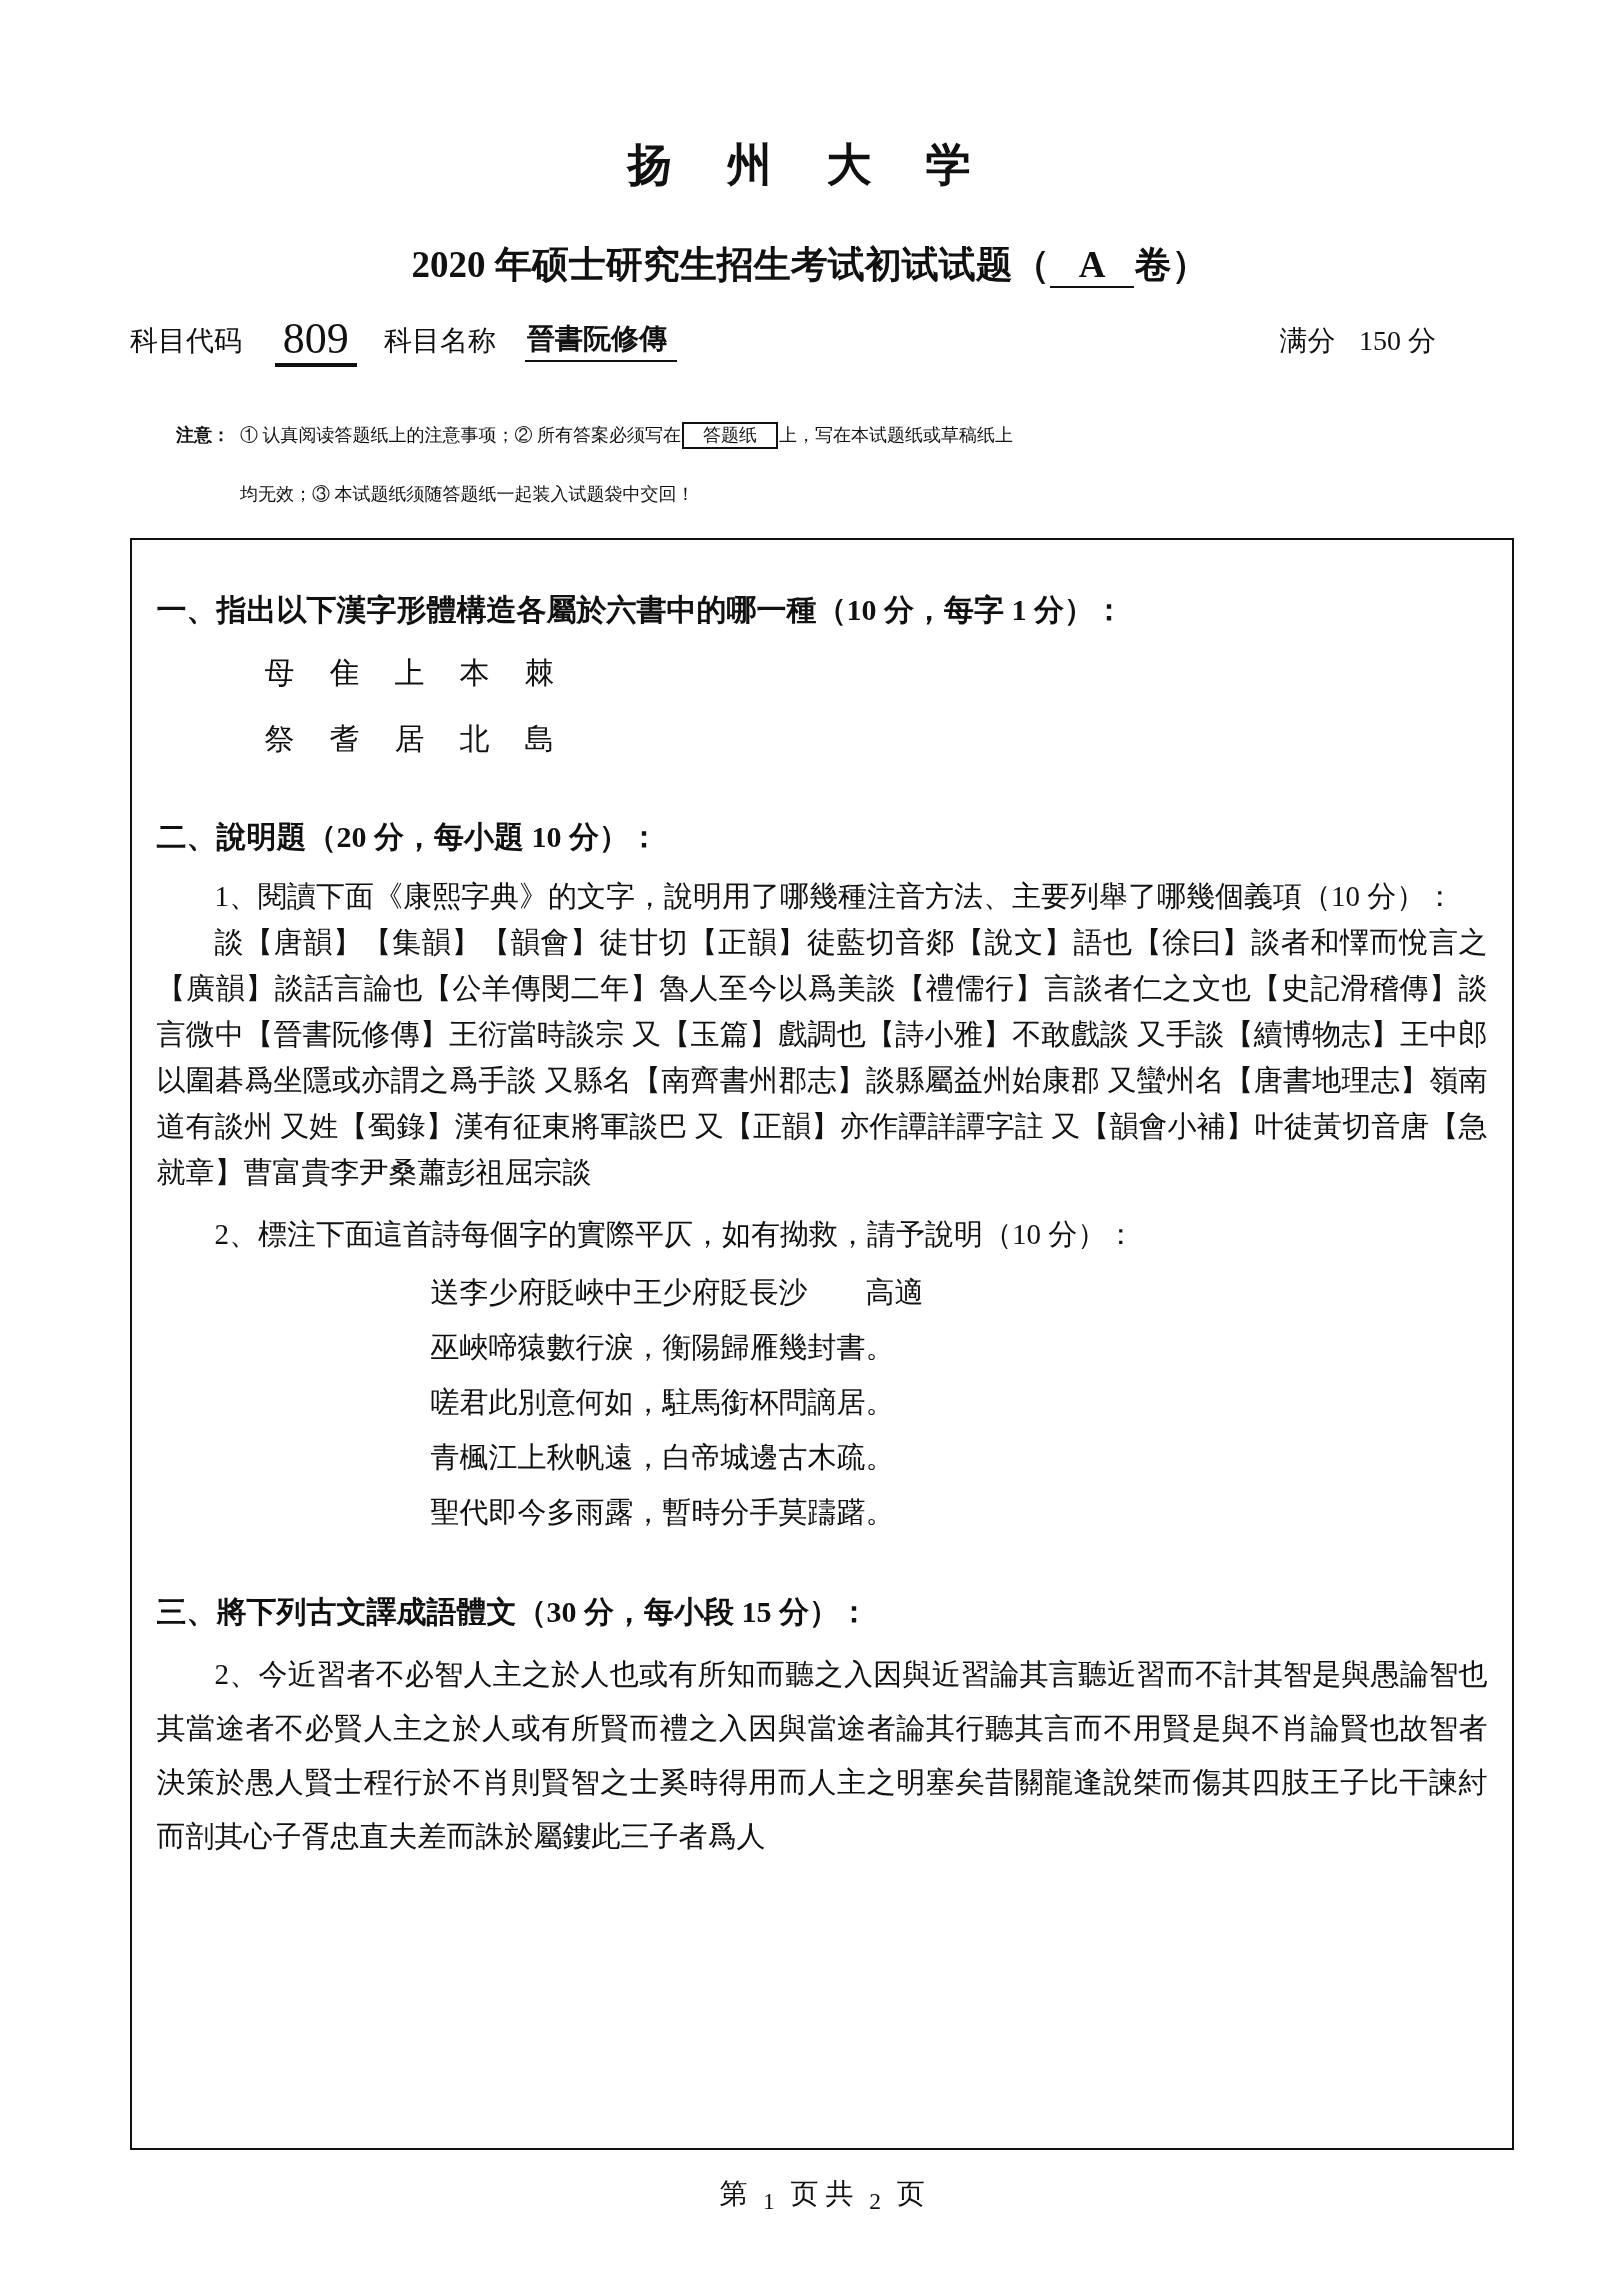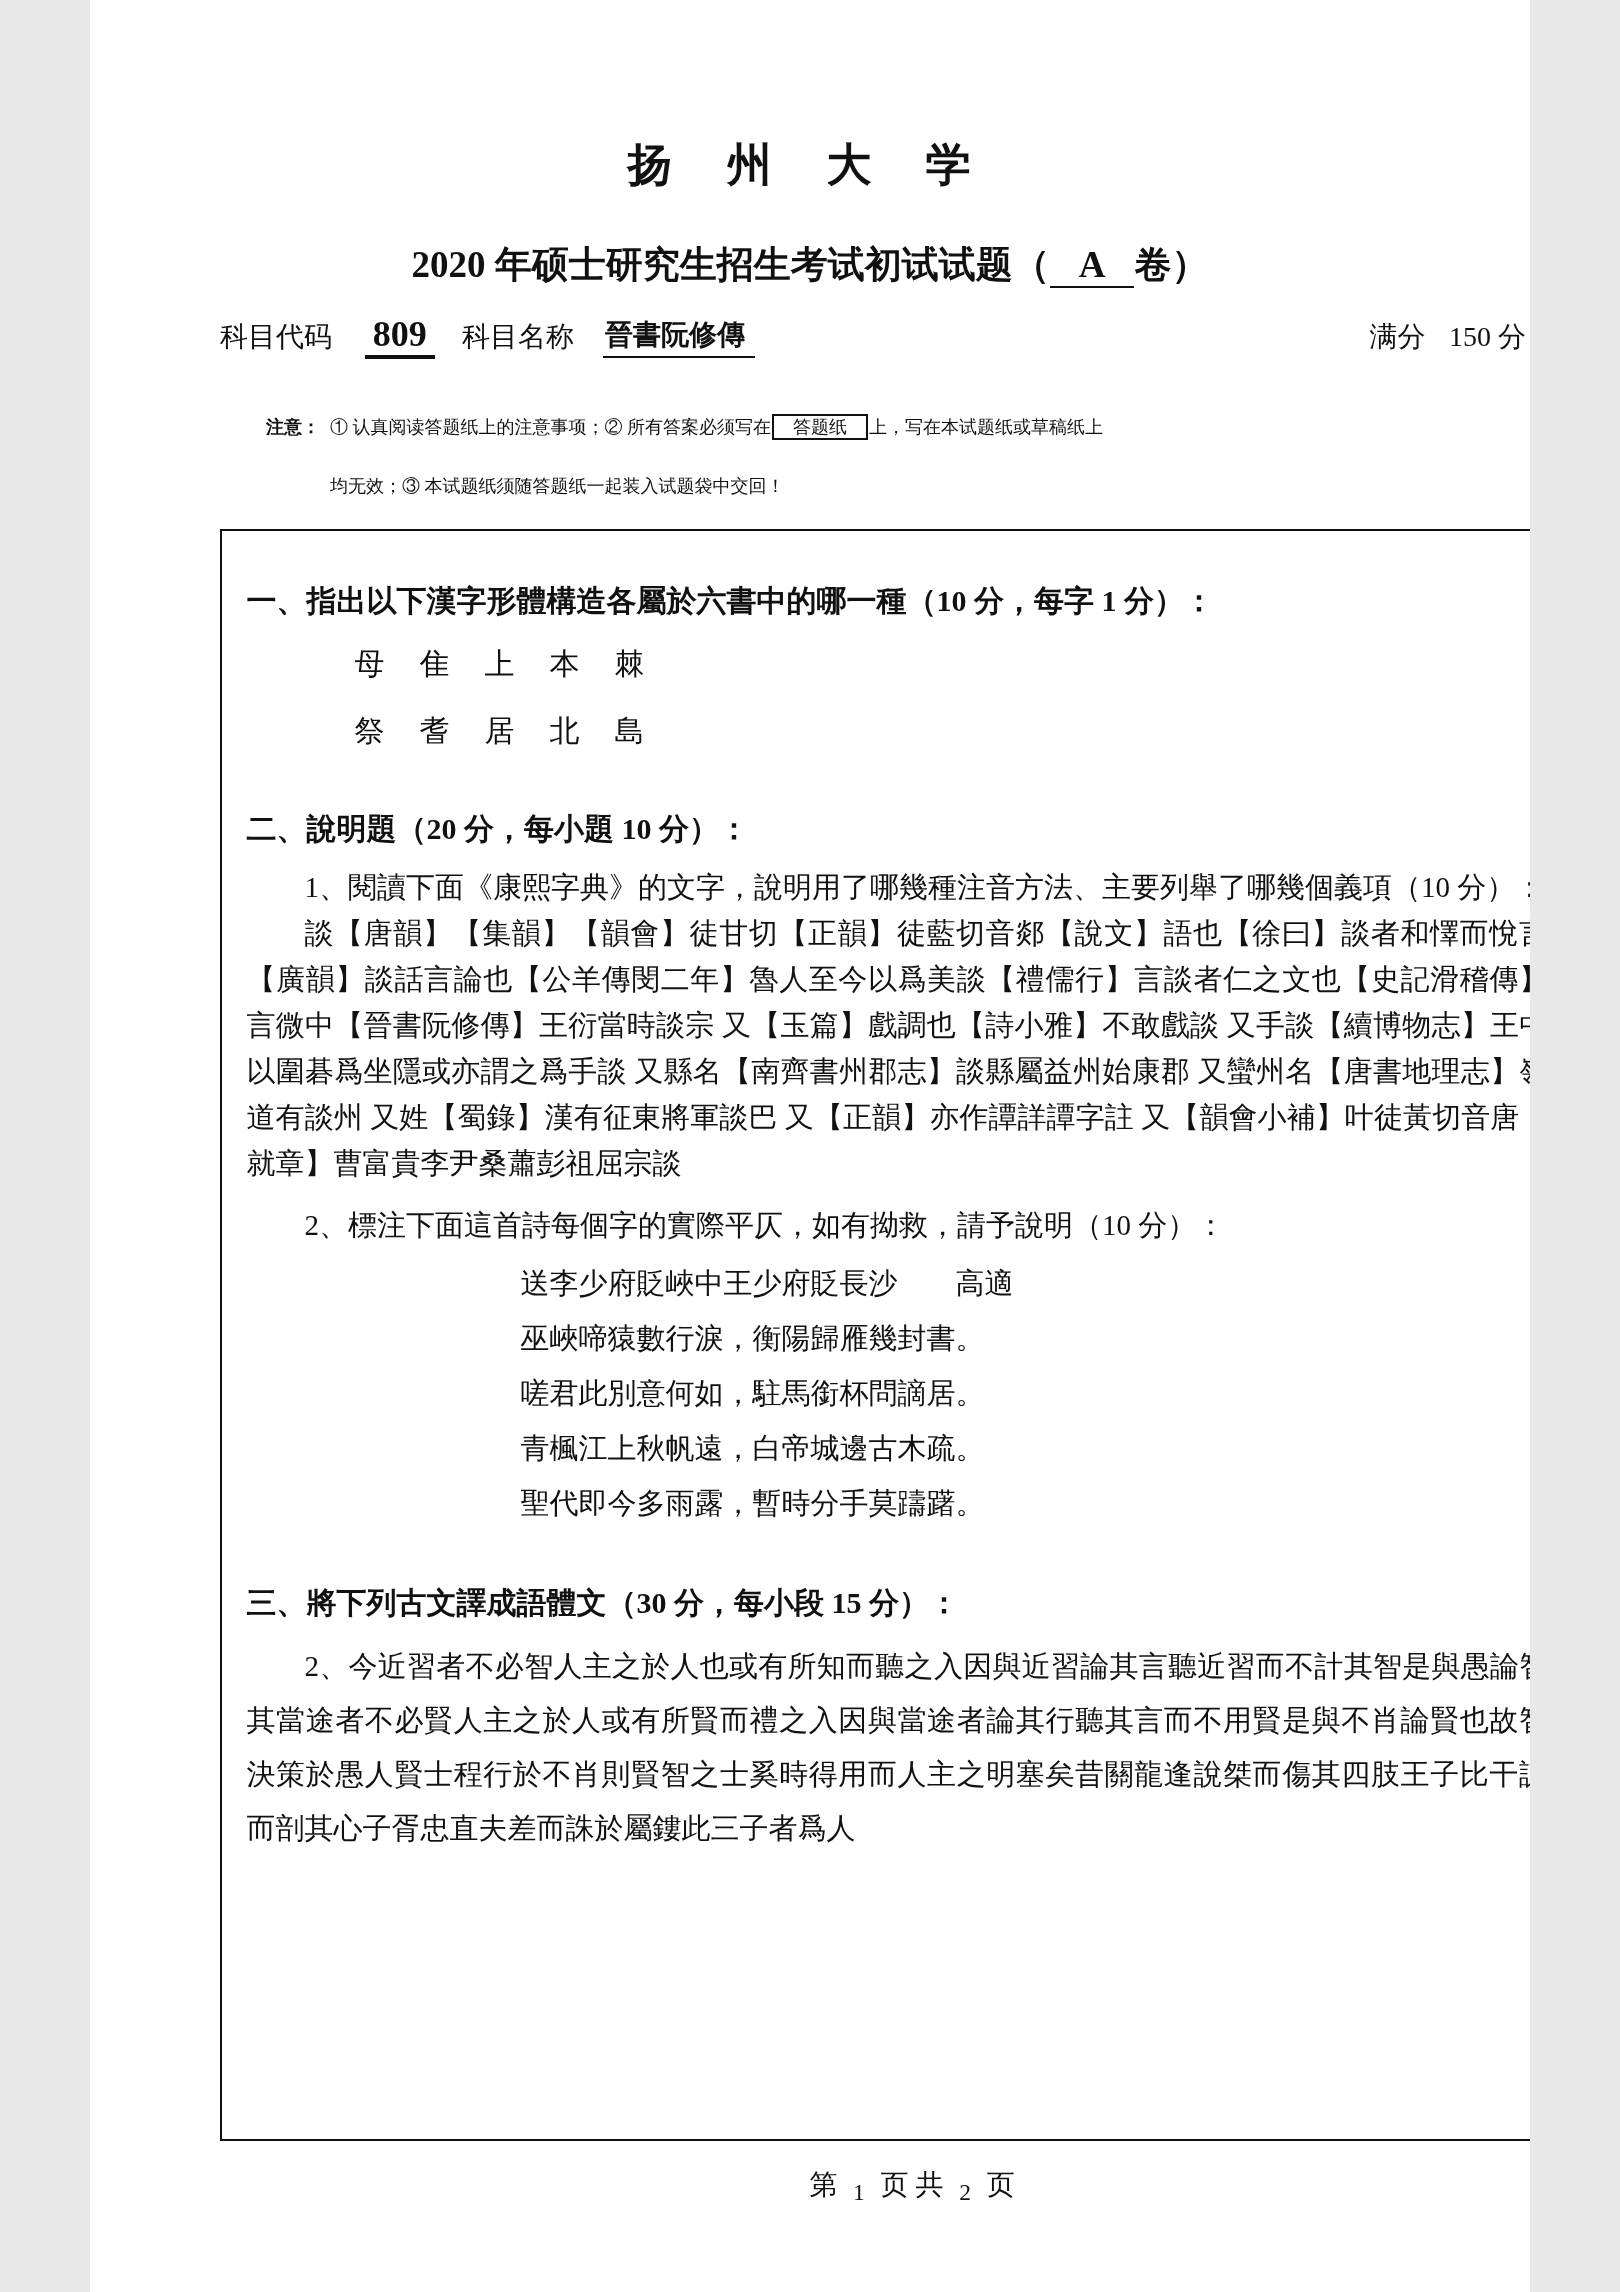--- a/index.html
+++ b/index.html
@@ -1,19 +1,19 @@
 <!DOCTYPE html>
 <html><head>
 <meta charset="utf-8">
 <style>
   * { margin: 0; padding: 0; box-sizing: border-box; }
   html, body { background: #e8e8e8; }
   .page {
     position: relative;
-    width: 1440px;
+    width: 1620px;
     height: 2293px;
     background: #ffffff;
     color: #111;
     font-family: "Liberation Serif", "DejaVu Serif", serif;
     overflow: hidden;
     margin: 0 auto;
   }
   .content-col {
     margin-left: 130px;
     width: 1384px;
@@ -40,22 +40,22 @@
     font-weight: bold;
   }
   .subject-row {
     margin-top: 25px;
     display: flex;
     align-items: center;
     font-size: 28px;
     white-space: nowrap;
   }
   .subject-code-value {
-    font-size: 36px;
-    font-weight: bold;
+    font-size: 44px;
+    font-weight: normal;
     border-bottom: 4.9px solid #111;
     margin: 0 27.4px 0 33px;
     padding: 0 7.8px;
     line-height: 1.1;
   }
   .subject-name-label { margin-right: 29px; }
   .subject-name-value {
     border-bottom: 2px solid #111;
     padding: 0 9.8px 2px 2px;
     font-weight: bold;

